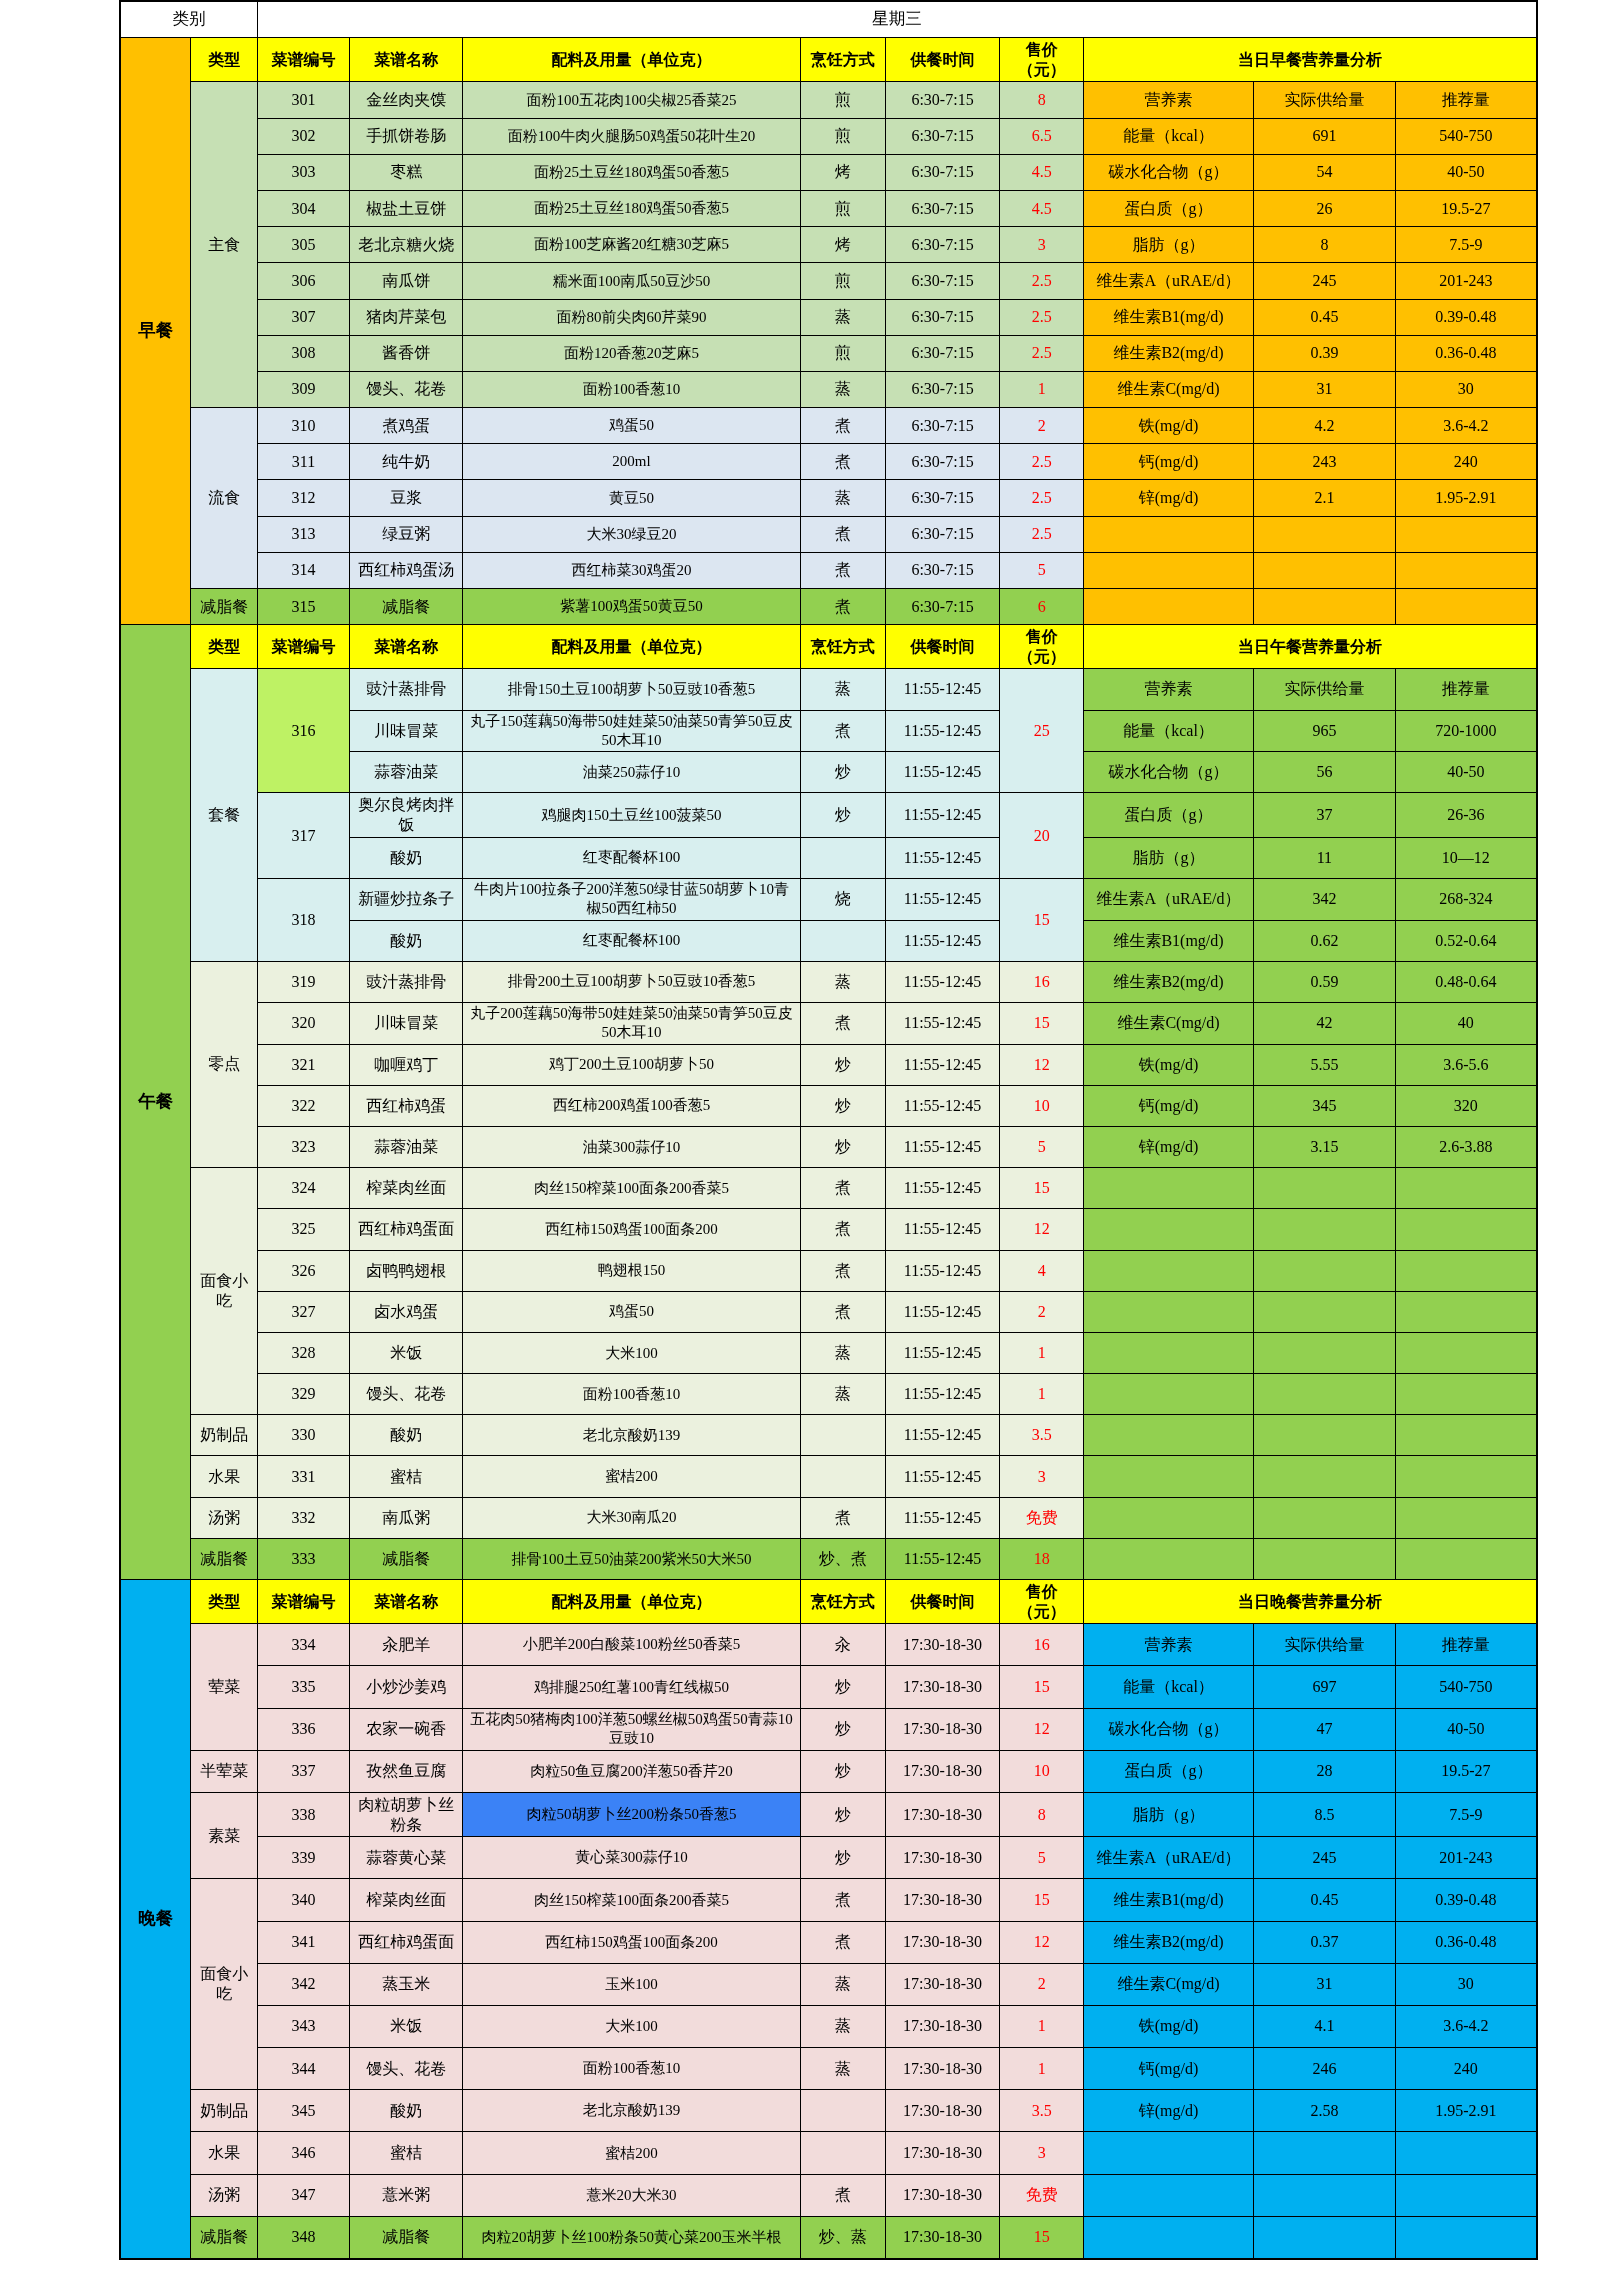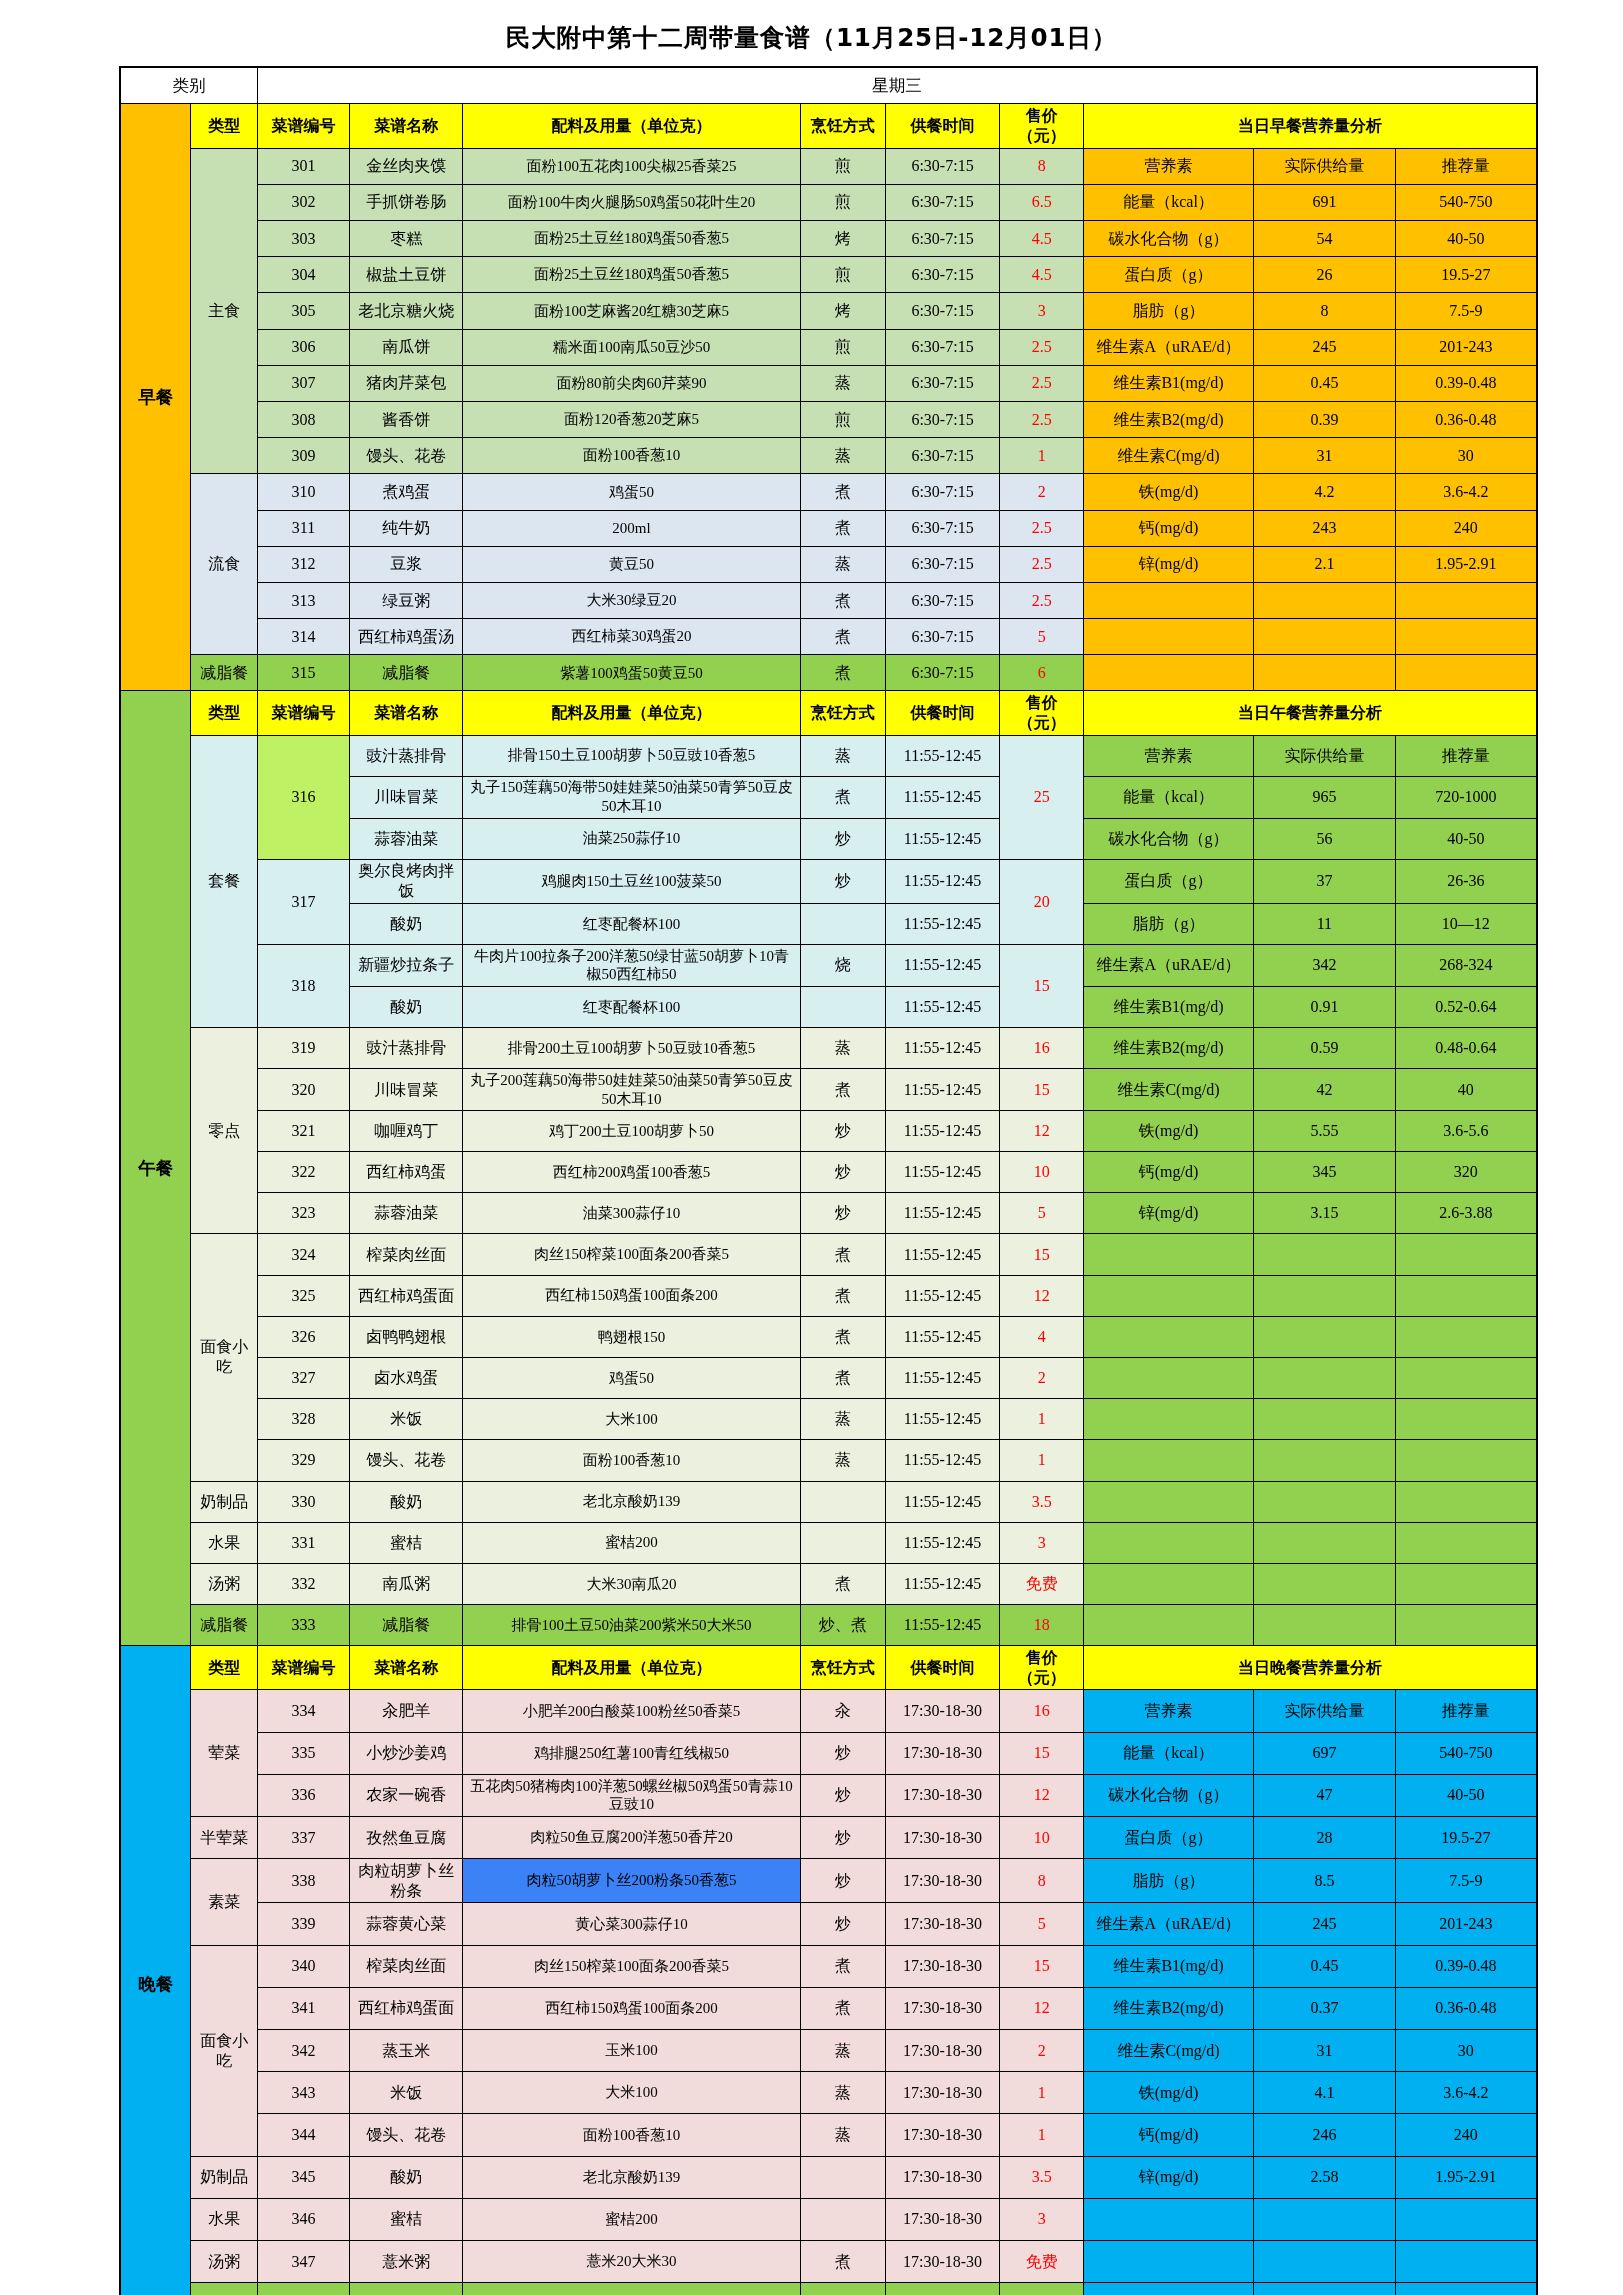--- a/index.html
+++ b/index.html
@@ -20,21 +20,20 @@
   .meal-cell{font-size:17.4px;font-weight:bold;border-right:1.6px solid #000;}
   .type-cell{font-size:16px;}
   .ing{font-size:15px;}
   .price{color:#FF0000;}
   .nut{font-size:16px;}
 </style>
 </head>
 <body>
 
 <div class="page">
-  <h1 class="title">民大附中第十二周带量食谱（11月25日-12月01日）</h1>
 
   <table class="menu">
     <colgroup>
       <col style="width:5%">
         <col style="width:4.7%">
         <col style="width:6.5%">
         <col style="width:8%">
       <col style="width:23.8%">
         <col style="width:6%">
         <col style="width:8.1%">
@@ -298,21 +297,21 @@
           <td class="nut" style="background: rgb(146, 208, 80);">维生素A（uRAE/d）</td>
           <td class="nut" style="background: rgb(146, 208, 80);">342</td>
           <td class="nut" style="background: rgb(146, 208, 80);">268-324</td>
         </tr>
         <tr class="sec-lu">
           <td style="background: rgb(216, 239, 239);">酸奶</td>
           <td class="ing" style="background: rgb(216, 239, 239);">红枣配餐杯100</td>
           <td style="background: rgb(216, 239, 239);"></td>
           <td style="background: rgb(216, 239, 239);">11:55-12:45</td>
           <td class="nut" style="background: rgb(146, 208, 80);">维生素B1(mg/d)</td>
-          <td class="nut" style="background: rgb(146, 208, 80);">0.91</td>
+          <td class="nut" style="background: rgb(146, 208, 80);">0.62</td>
           <td class="nut" style="background: rgb(146, 208, 80);">0.52-0.64</td>
         </tr>
         <tr class="sec-lu">
           <td class="type-cell" rowspan="5" style="background: rgb(235, 241, 222);">零点</td>
           <td style="background: rgb(235, 241, 222);">319</td>
           <td style="background: rgb(235, 241, 222);">豉汁蒸排骨</td>
           <td class="ing" style="background: rgb(235, 241, 222);">排骨200土豆100胡萝卜50豆豉10香葱5</td>
           <td style="background: rgb(235, 241, 222);">蒸</td>
           <td style="background: rgb(235, 241, 222);">11:55-12:45</td>
           <td class="price" style="background: rgb(235, 241, 222);">16</td>

